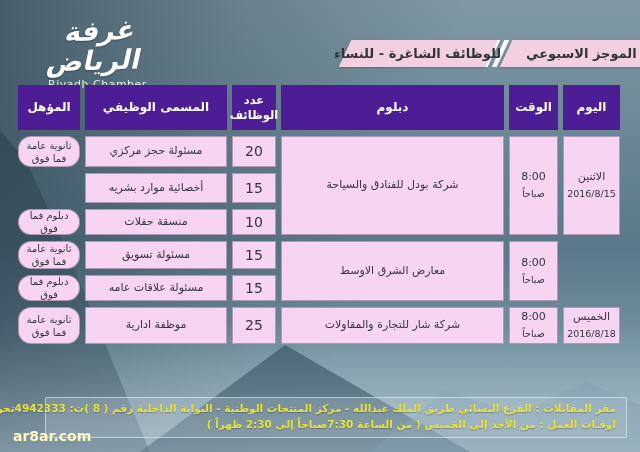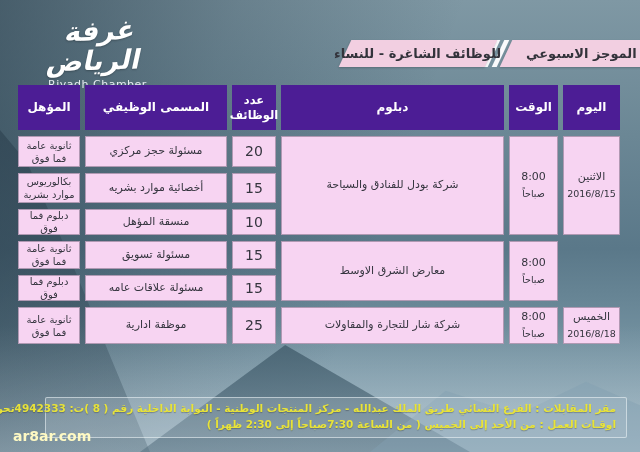--- a/index.html
+++ b/index.html
@@ -69,21 +69,21 @@
     display:flex;align-items:center;justify-content:center;text-align:center;
     font-size:12px;font-weight:bold;line-height:1.25;
   }
   .td{
     background:#f7d4f2;border:1px solid rgba(70,65,85,.4);
     display:flex;flex-direction:column;align-items:center;justify-content:center;
     text-align:center;color:#35353f;font-size:11px;line-height:1.3;
     padding:1px 2px;box-sizing:border-box;
   }
   .td.num{font-size:14px;}
-  .td.qual{font-size:10px;}
+  .td.qual{font-size:10px;border-radius:13px;}
   .td .sub{font-size:9.5px;margin-top:4px;}
   .col1{grid-column:1}.col2{grid-column:2}.col3{grid-column:3}
   .col4{grid-column:4}.col5{grid-column:5}.col6{grid-column:6}
   .ltr{direction:ltr;unicode-bidi:bidi-override;}
   
   .footer-box{
     position:absolute;left:45px;top:397px;width:582px;height:41px;
     background:rgba(195,210,218,.22);
     border:1px solid rgba(240,248,250,.55);border-radius:2px;
     box-sizing:border-box;padding:4px 10px 3px 10px;
@@ -134,23 +134,22 @@
   <div class="td col2" style="grid-row:2/span 3">
     <span class="ltr">8:00</span>
     <span class="sub">صباحاً</span>
   </div>
   <div class="td col3" style="grid-row:2/span 3">شركة بودل للفنادق والسياحة</div>
   <div class="td num col4" style="grid-row:2">20</div>
   <div class="td col5" style="grid-row:2">مسئولة حجز مركزي</div>
   <div class="td qual col6" style="grid-row:2">ثانوية عامة فما فوق</div>
   <div class="td num col4" style="grid-row:3">15</div>
   <div class="td col5" style="grid-row:3">أخصائية موارد بشريه</div>
-  <div class="td qual col6" style="grid-row:3">بكالوريوس موارد بشرية</div>
   <div class="td num col4" style="grid-row:4">10</div>
-  <div class="td col5" style="grid-row:4">منسقة المؤهل</div>
+  <div class="td col5" style="grid-row:4">منسقة حفلات</div>
   <div class="td qual col6" style="grid-row:4">دبلوم فما فوق</div>
 
   <div class="td col2" style="grid-row:5/span 2">
     <span class="ltr">8:00</span>
     <span class="sub">صباحاً</span>
   </div>
   <div class="td col3" style="grid-row:5/span 2">معارض الشرق الاوسط</div>
   <div class="td num col4" style="grid-row:5">15</div>
   <div class="td col5" style="grid-row:5">مسئولة تسويق</div>
   <div class="td qual col6" style="grid-row:5">ثانوية عامة فما فوق</div>

